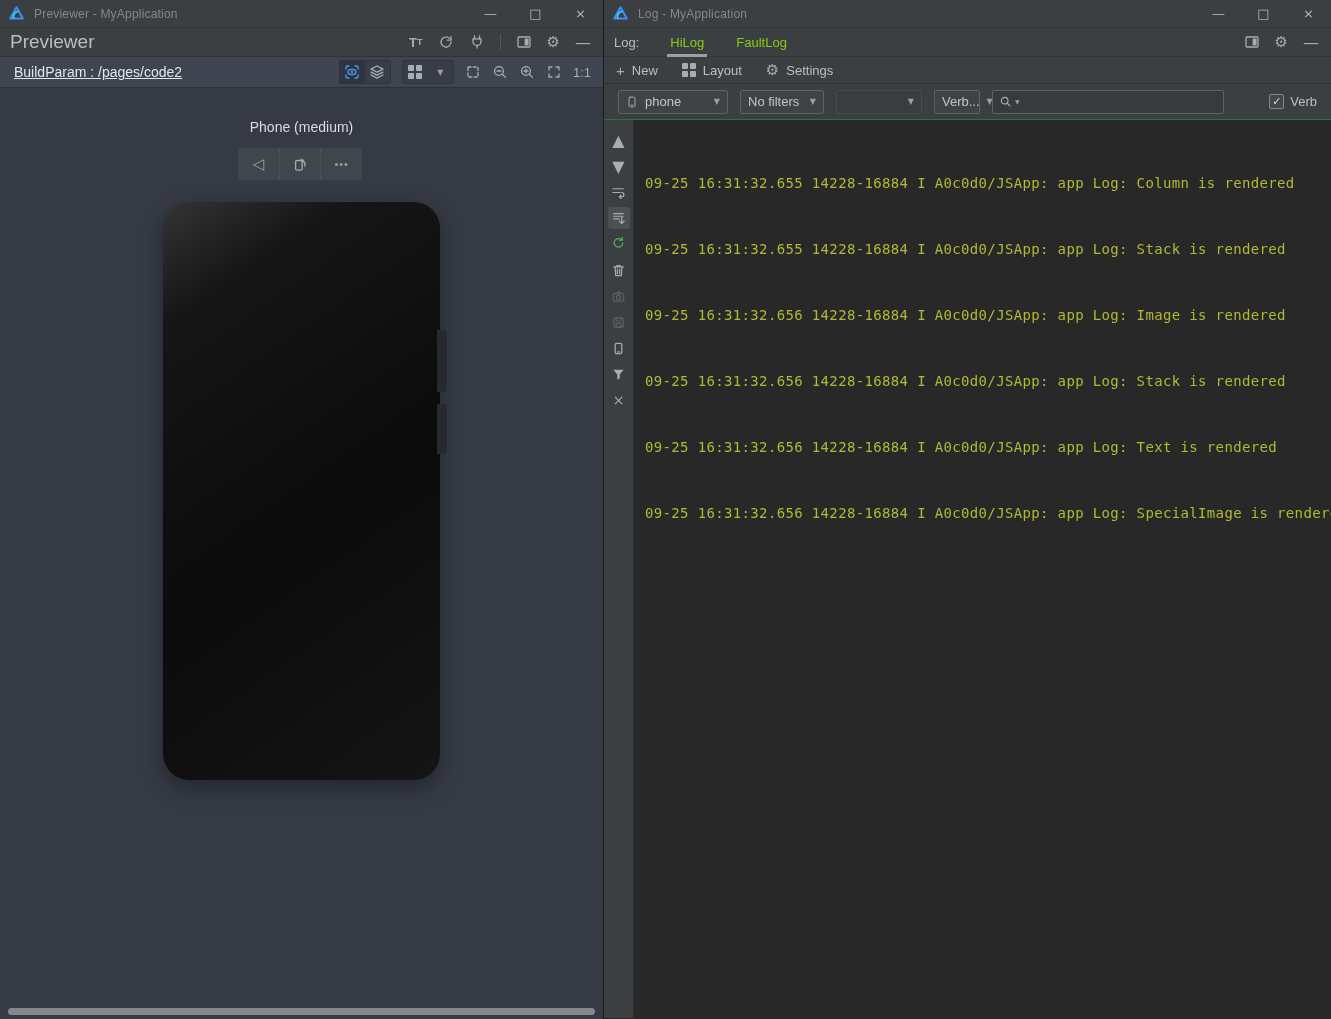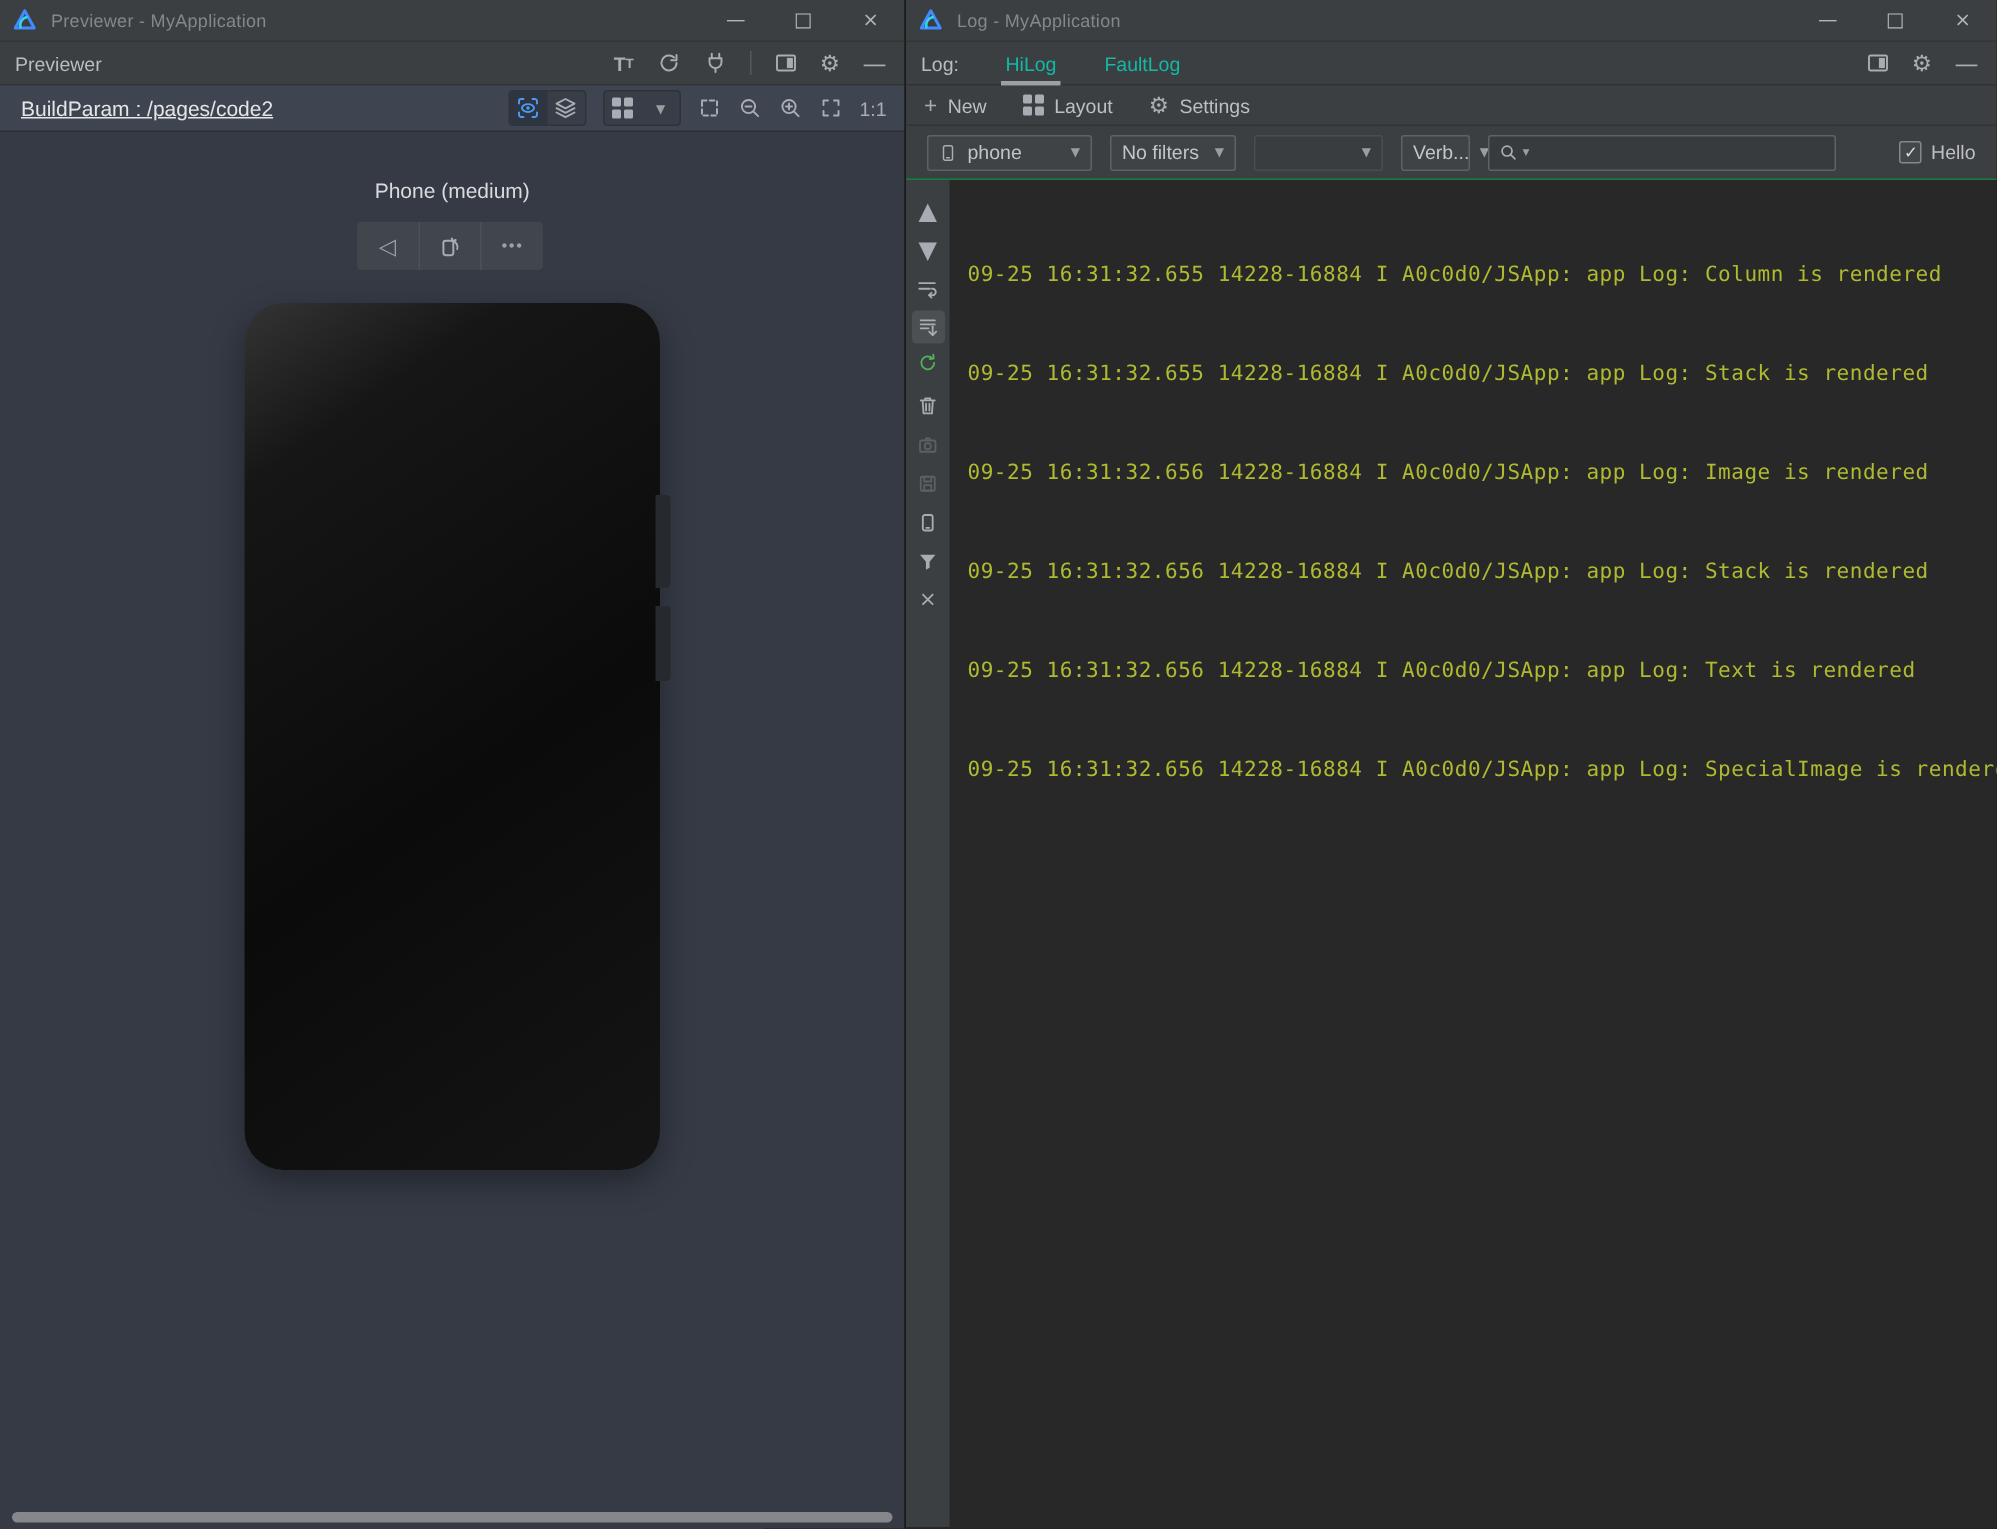--- a/index.html
+++ b/index.html
@@ -22,21 +22,21 @@
   .icn { display:inline-flex; align-items:center; justify-content:center; color:#a7adb3; }
   .icn svg { width:16px; height:16px; stroke:#a7adb3; fill:none; stroke-width:1.3; stroke-linecap:round; stroke-linejoin:round; }
   .char-icn { font-family:"DejaVu Sans", sans-serif; color:#a7adb3; }
   .grid4 { display:grid; grid-template-columns:6px 6px; grid-template-rows:6px 6px; gap:2px; }
   .grid4 i { background:#a7adb3; border-radius:1px; }
   .caret { font-size:8px; color:#9b9ea0; font-family:"DejaVu Sans", sans-serif; }
 
   
   .toolrow { height:29px; background:var(--titlebar-bg,#3c3f41); border-bottom:1px solid #303234;
              display:flex; align-items:center; padding:0 12px 0 10px; }
-  .toolrow .lbl { font-size:13px; color:#bbbdbf; }
+  .toolrow .lbl { font-size:19px; color:#bbbdbf; }
   .toolrow .ticons { margin-left:auto; display:flex; align-items:center; gap:15px; }
   .tsize { font-size:13px; font-weight:bold; color:#a7adb3; }
   .tsize small { font-size:9px; font-weight:bold; }
   .vsep { width:1px; height:16px; background:#55585a; }
 
   .buildparam { height:31px; background:#3e4450; border-bottom:1px solid #2c2f36; display:flex;
                 align-items:center; padding:0 12px 0 14px; }
   .buildparam .bp-text { font-size:14px; color:#e3e5e8;text-decoration:underline; }
   .bp-icons { margin-left:auto; display:flex; align-items:center; gap:11px; }
   .btn-group { background:#383d47; border:1px solid #2e323a; border-radius:3px; display:flex; }
@@ -84,21 +84,21 @@
   .pill { position:absolute; left:17px; right:17px; height:26px; border-radius:13px;
           background:var(--accent-blue,#0a7df2); color:#fff; font-size:14px;
           display:flex; align-items:center; justify-content:center; cursor:pointer; }
   .pill.move { top:477px; } .pill.scale { top:513px; }
   .hscrollbar { position:absolute; left:8px; bottom:3px; width:587px; height:7px; background:#85878a; border-radius:4px; }
 
   
   .tabrow { height:29px; background:var(--titlebar-bg,#3c3f41); border-bottom:1px solid #303234;
             display:flex; align-items:center; padding:0 12px 0 10px; }
   .tabrow .log-prefix { font-size:13px; color:#bbbdbf; margin-right:28px; }
-  .tab { height:29px; line-height:29px; padding:0 3px; margin-right:26px; font-size:13px; color:#14b8a6; cursor:pointer; }
+  .tab { height:29px; line-height:29px; padding:0 3px; margin-right:26px; font-size:13px; color:#84cc16; cursor:pointer; }
   .tab.active { box-shadow:inset 0 -3px 0 #9da0a3; }
   .tabrow .ticons { margin-left:auto; display:flex; align-items:center; gap:15px; }
 
   .toolbar2 { height:27px; background:var(--titlebar-bg,#3c3f41); border-bottom:1px solid #313334;
               display:flex; align-items:center; padding:0 12px; gap:24px; }
   .tbtn { display:flex; align-items:center; gap:7px; font-size:13px; color:#bdbfc1; cursor:pointer; }
   .tbtn .plus { font-size:15px; color:#a7adb3; }
   .gear-glyph { font-family:"DejaVu Sans", sans-serif; font-size:15px; color:#a7adb3; }
 
   .filterrow { height:36px; background:var(--titlebar-bg,#3c3f41); border-bottom:1px solid #15803d;
@@ -348,21 +348,21 @@
         <svg viewBox="0 0 16 16" style="width:14px;height:14px">
             <circle cx="6.5" cy="6.5" r="3.8"></circle>
             <path d="M9.3 9.3l3.2 3.2"></path>
           </svg>
       </span>
       <span class="caret" style="font-size:6px">▼</span>
       <input type="text" value="" style="">
     </div>
     <div class="regex">
       <span class="checkbox">✓</span>
-      <span class="rlabel">Hello</span>
+      <span class="rlabel">Verb</span>
     </div>
   </div>
 
   <div class="content">
     <div class="vstrip">
       <span class="vslot char-icn">▲</span>
       <span class="vslot char-icn">▼</span>
       <span class="vslot">
         <svg viewBox="0 0 16 16">
             <path d="M2 4h11"></path>

